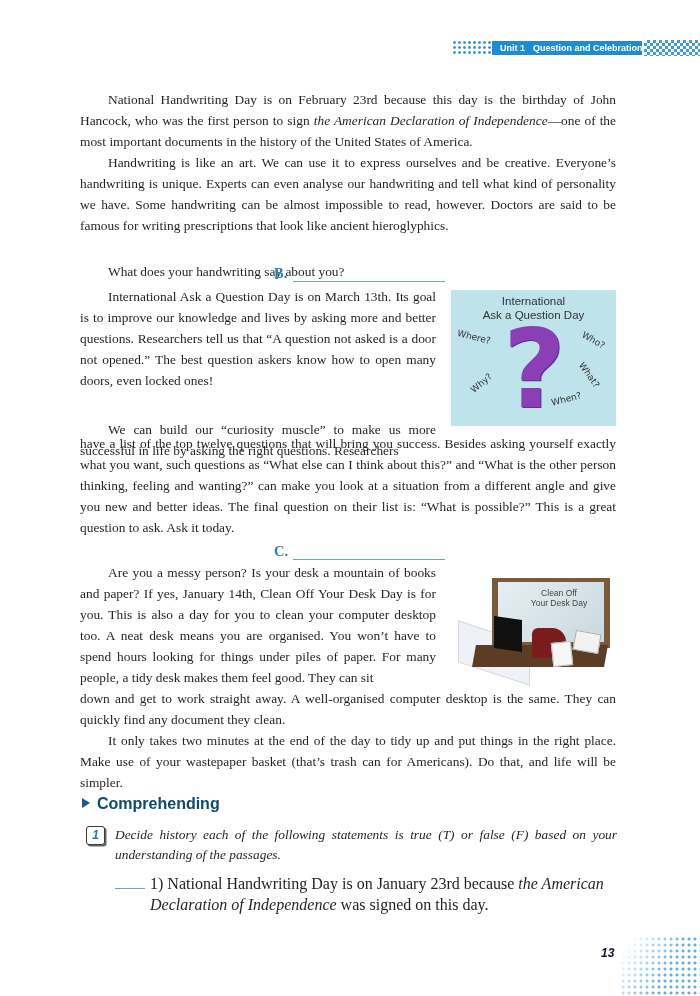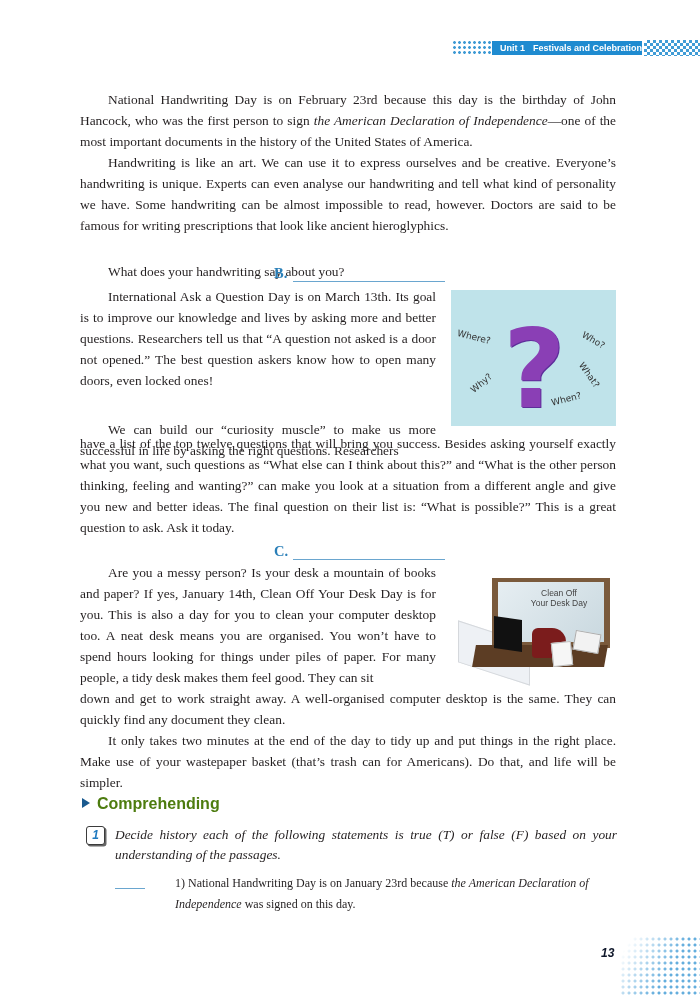--- a/index.html
+++ b/index.html
@@ -38,41 +38,41 @@
   .img-desk .card-base { position: absolute; left: 6px; top: 62px; width: 70px; height: 40px; background: #eef1f5; transform: skewY(18deg); border: 1px solid #d5d8dc; }
   .img-desk .frame { position: absolute; left: 40px; top: 8px; width: 118px; height: 70px; background: #7a5a3c; }
   .img-desk .window { position: absolute; left: 46px; top: 12px; width: 106px; height: 60px; background: linear-gradient(135deg, #e6eef2, #c9d8df); }
   .img-desk .wtext { position: absolute; left: 46px; top: 18px; width: 122px; text-align: center; font-family: "Liberation Sans","DejaVu Sans",sans-serif; font-size: 8.5px; color: #444; line-height: 10px; }
   .img-desk .desk { position: absolute; left: 22px; top: 75px; width: 132px; height: 22px; background: #5c3d24; transform: skewX(-10deg); }
   .img-desk .monitor { position: absolute; left: 42px; top: 48px; width: 28px; height: 32px; background: #111; transform: skewY(8deg); }
   .img-desk .bag { position: absolute; left: 80px; top: 58px; width: 34px; height: 30px; background: #7b1c1c; border-radius: 6px 14px 4px 4px; }
   .img-desk .paper1 { position: absolute; left: 100px; top: 72px; width: 18px; height: 22px; background: #f6f6f6; border: 1px solid #bbb; transform: rotate(-6deg); }
   .img-desk .paper2 { position: absolute; left: 122px; top: 62px; width: 24px; height: 18px; background: #f2f2f2; border: 1px solid #aaa; transform: rotate(10deg); }
 
-  .comp-heading { position: absolute; left: 82px; top: 795px; font-family: "Liberation Sans","DejaVu Sans",sans-serif; font-weight: bold; font-size: 16px; color: #4d7c0f; }
+  .comp-heading { position: absolute; left: 82px; top: 795px; font-family: "Liberation Sans","DejaVu Sans",sans-serif; font-weight: bold; font-size: 16px; color: #0c4a6e; }
   .comp-heading .tri { display: inline-block; width: 0; height: 0; border-left: 8px solid #1a5a8f; border-top: 5px solid transparent; border-bottom: 5px solid transparent; margin-right: 7px; vertical-align: 1px; }
 
   .task-badge { position: absolute; left: 86px; top: 826px; width: 17px; height: 17px; border: 1.5px solid #3b3b3b; border-radius: 3px; background: #fff; box-shadow: 1.5px 1.5px 0 #666; font-family: "Liberation Sans","DejaVu Sans",sans-serif; font-weight: bold; font-style: italic; font-size: 12px; color: #1f7ac0; text-align: center; line-height: 17px; }
   .instruction { position: absolute; left: 115px; top: 825px; width: 502px; font-size: 13.4px; line-height: 20px; font-style: italic; text-align: justify; }
 
   .q-blank { position: absolute; left: 115px; top: 888px; width: 30px; border-bottom: 1px solid #6aa6cf; }
-  .q1 { position: absolute; left: 150px; top: 873px; width: 470px; font-size: 12px; line-height: 21px; margin-left: 25px; }
+  .q1 { position: absolute; left: 150px; top: 873px; width: 470px; font-size: 16px; line-height: 21px; }
 
   .page-num { position: absolute; left: 601px; top: 946px; font-family: "Liberation Sans","DejaVu Sans",sans-serif; font-weight: bold; font-style: italic; font-size: 12px; color: #0f172a; }
   .corner-dots { position: absolute; left: 620px; top: 936px; width: 80px; height: 60px;
     background-image: radial-gradient(circle, #4aa0d8 1.4px, transparent 1.7px);
     background-size: 6px 6px; -webkit-mask-image: linear-gradient(120deg, transparent 10%, #000 60%); mask-image: linear-gradient(120deg, transparent 10%, #000 60%); opacity: 0.85; }
 </style>
 </head>
 <body>
 
 <div class="header">
   <div class="dots-left"></div>
   <div class="bar">
-    <span>Unit 1</span><span class="sep"></span><span>Festivals and Celebrations</span>
+    <span>Unit 1</span><span class="sep"></span><span>Question and Celebrations</span>
   </div>
   <div class="dots-right"></div>
 </div>
 
 <div class="para" style="top:89px;">
   <span class="indent"></span><span>National Handwriting Day is on February 23rd because this day is the birthday of John Hancock, who was the first person to sign </span><i>the American Declaration of Independence</i><span>—one of the most important documents in the history of the United States of America.</span>
 </div>
 <div class="para" style="top:152px;">
   <span class="indent"></span><span>Handwriting is like an art. We can use it to express ourselves and be creative. Everyone’s handwriting is unique. Experts can even analyse our handwriting and tell what kind of personality we have. Some handwriting can be almost impossible to read, however. Doctors are said to be famous for writing prescriptions that look like ancient hieroglyphics.</span>
 </div>
@@ -87,20 +87,24 @@
   <span class="indent"></span><span>International Ask a Question Day is on March 13th. Its goal is to improve our knowledge and lives by asking more and better questions. Researchers tell us that “A question not asked is a door not opened.” The best question askers know how to open many doors, even locked ones!</span>
 </div>
 <div class="para narrow" style="top:391px;margin-top:28px;">
   <span class="indent"></span><span>We can build our “curiosity muscle” to make us more successful in life by asking the right questions. Researchers</span>
 </div>
 <div class="para" style="top:433px;">
   <span>have a list of the top twelve questions that will bring you success. Besides asking yourself exactly what you want, such questions as “What else can I think about this?” and “What is the other person thinking, feeling and wanting?” can make you look at a situation from a different angle and give you new and better ideas. The final question on their list is: “What is possible?” This is a great question to ask. Ask it today.</span>
 </div>
 
 <div class="img-question">
+  <div class="t1">
+    <div>International</div>
+    <div>Ask a Question Day</div>
+  </div>
   <span class="qw" style="left:6px; top:42px; transform:rotate(14deg);">Where?</span>
   <span class="qw" style="left:130px; top:45px; transform:rotate(30deg);">Who?</span>
   <span class="qw" style="left:18px; top:88px; transform:rotate(-40deg);">Why?</span>
   <span class="qw" style="left:124px; top:80px; transform:rotate(55deg);">What?</span>
   <span class="qw" style="left:100px; top:104px; transform:rotate(-15deg);">When?</span>
   <span class="qmark">?</span>
 </div>
 
 <span class="section-label" style="left:274px; top:543px;">C.</span>
 <div class="blank-line" style="left:293px; top:559px; width:152px;"></div>

